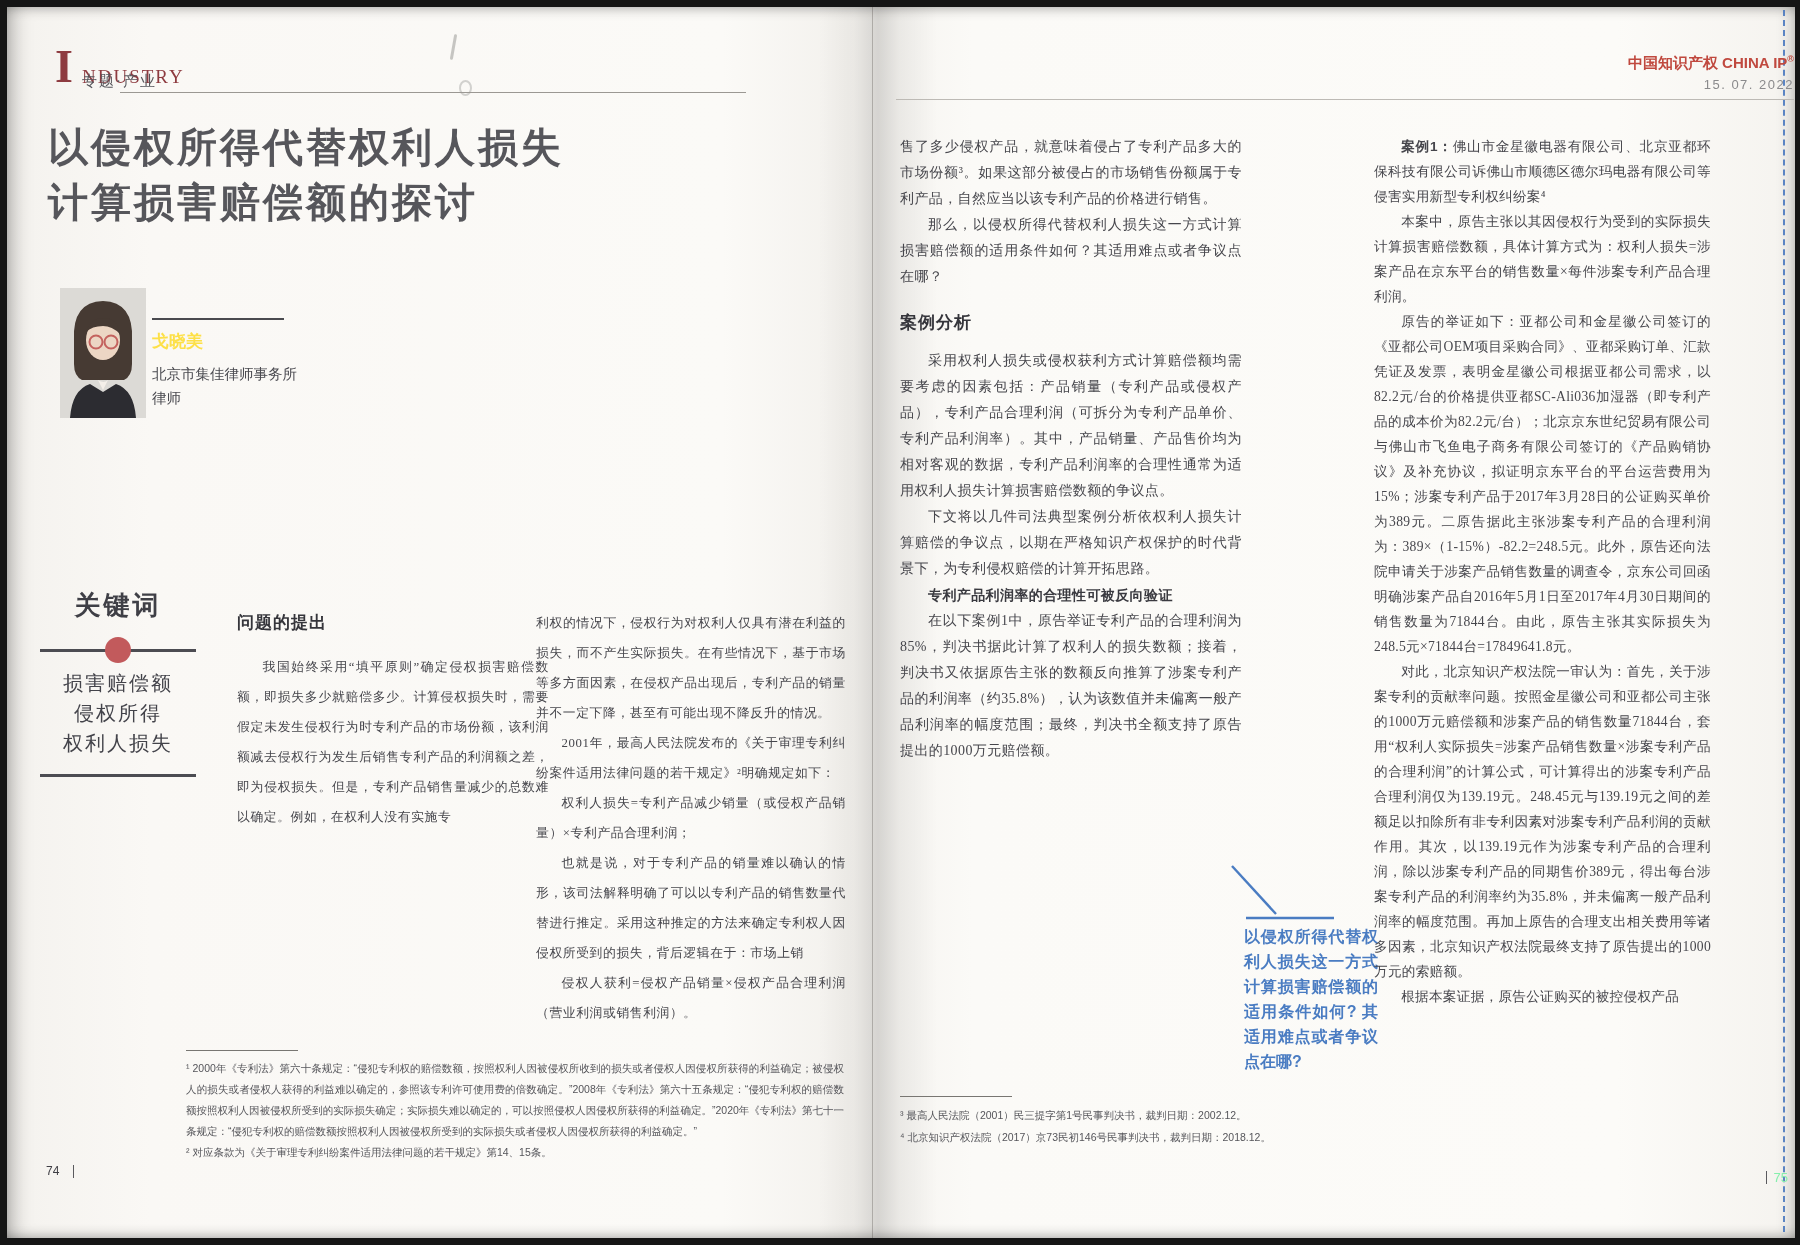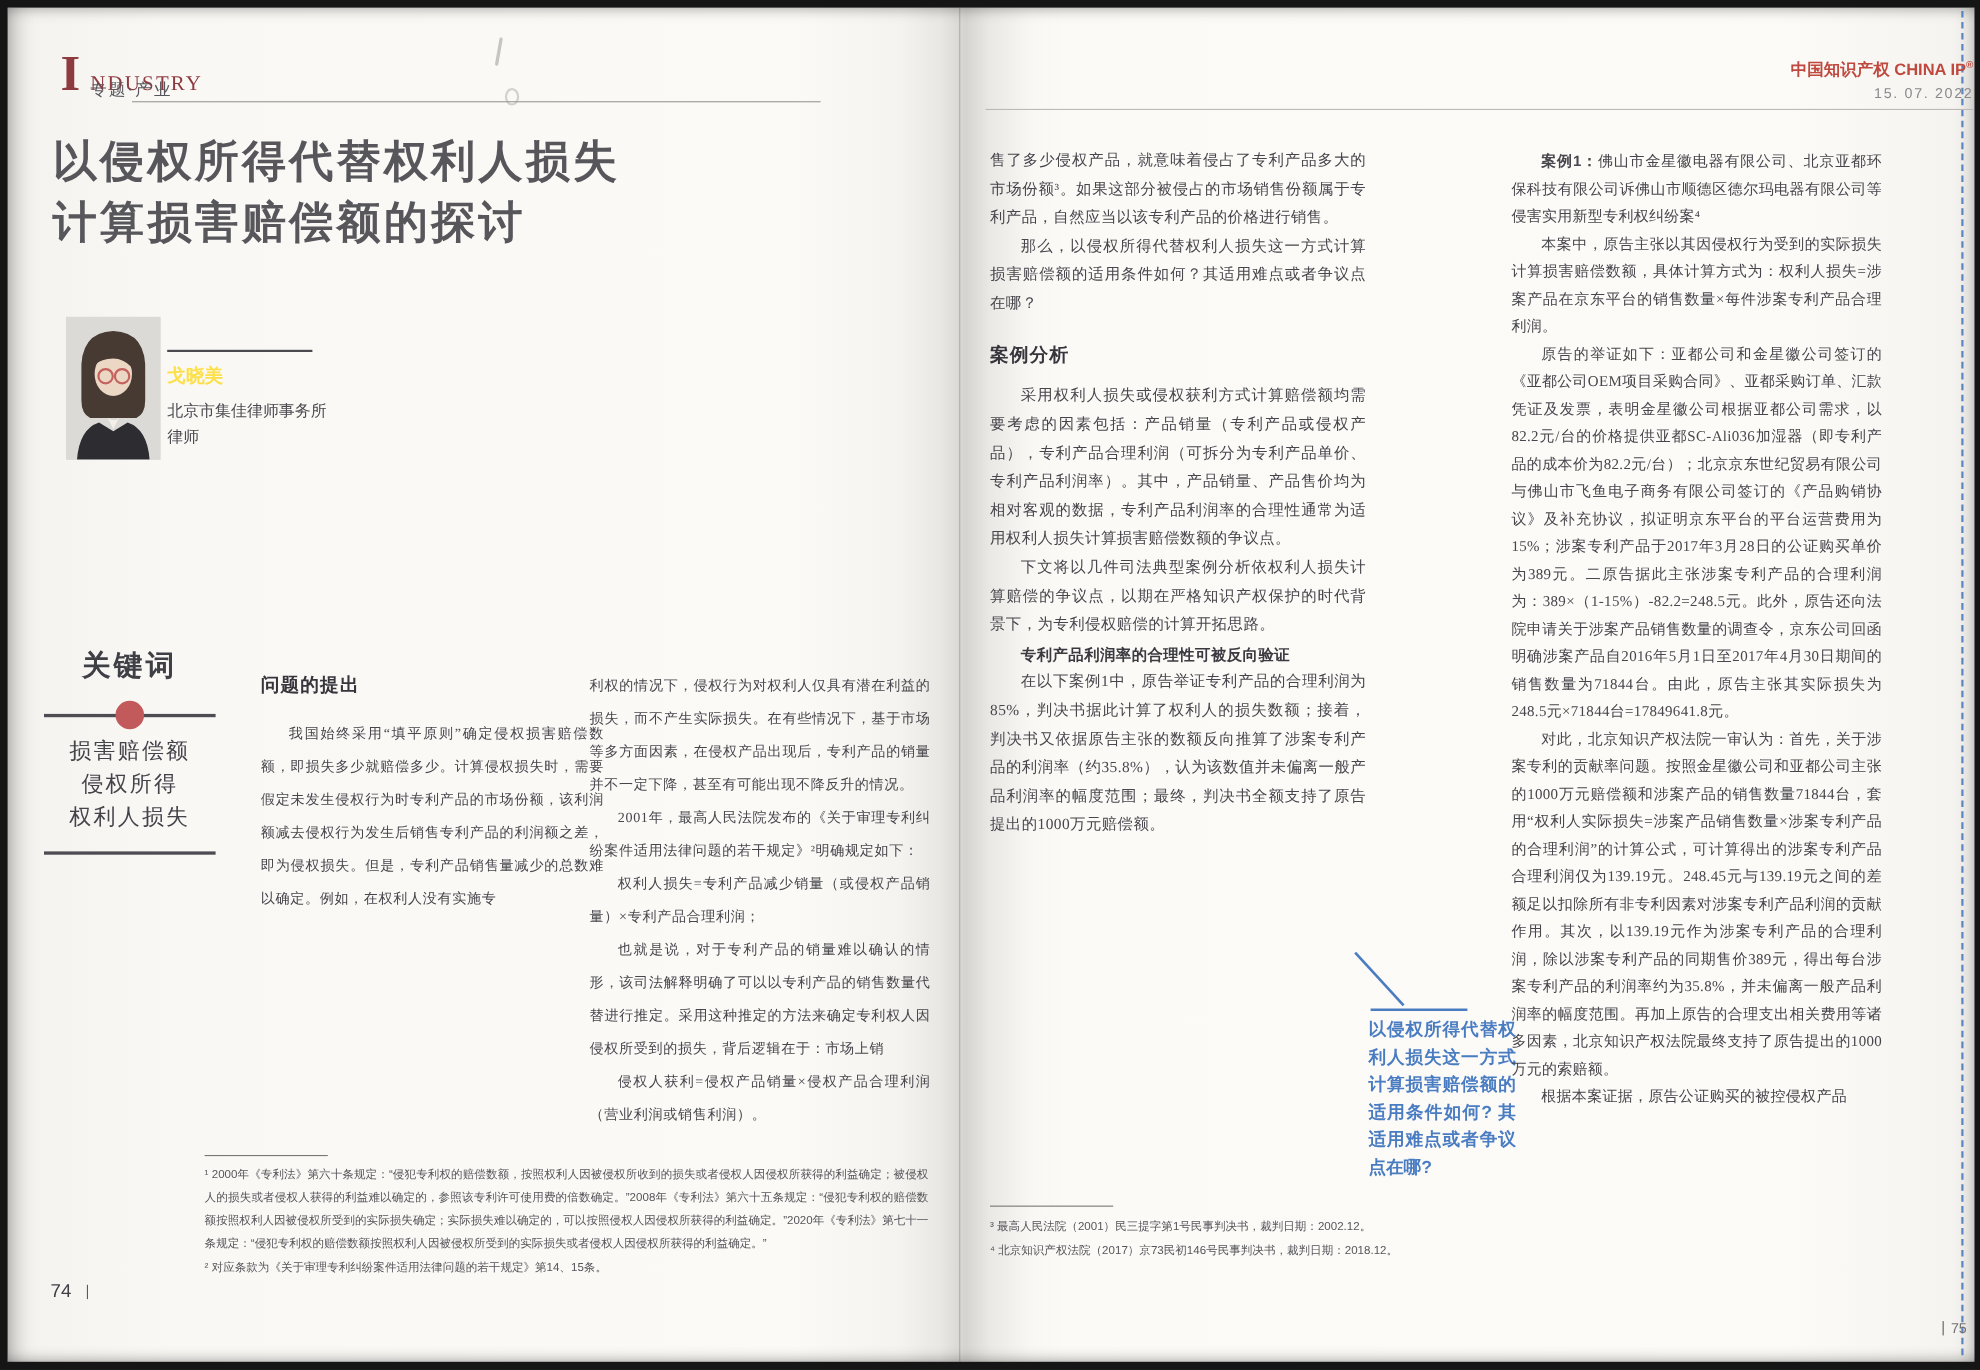--- a/index.html
+++ b/index.html
@@ -63,22 +63,22 @@
   .fnr{position:absolute;left:900px;top:1104px;width:440px;font-size:10.5px;line-height:22px;color:#55555a;
        font-family:"Liberation Sans","DejaVu Sans",sans-serif;}
   .fnr p{margin:0;}
 
   
   .note{position:absolute;left:1244px;top:924px;width:134px;font-family:"Liberation Sans","DejaVu Sans",sans-serif;
         font-size:16px;font-weight:bold;color:#4a7cc2;line-height:25px;text-align:justify;}
   .note-arrow{position:absolute;left:1226px;top:862px;}
 
   
-  .pn-l{position:absolute;left:46px;top:1164px;font-size:17px;color:#3e3e44;font-family:"Liberation Sans","DejaVu Sans",sans-serif;display:flex;align-items:center;gap:14px;}
-  .pn-r{position:absolute;left:1688px;top:1170px;width:100px;font-size:13px;color:#737373;font-family:"Liberation Sans","DejaVu Sans",sans-serif;display:flex;align-items:center;gap:7px;justify-content:flex-end;margin-top:30px;}
+  .pn-l{position:absolute;left:46px;top:1164px;font-size:12px;color:#3e3e44;font-family:"Liberation Sans","DejaVu Sans",sans-serif;display:flex;align-items:center;gap:14px;}
+  .pn-r{position:absolute;left:1688px;top:1170px;width:100px;font-size:13px;color:#86efac;font-family:"Liberation Sans","DejaVu Sans",sans-serif;display:flex;align-items:center;gap:7px;justify-content:flex-end;}
   .pn-bar{display:inline-block;width:1px;height:13px;background:#5a5a5e;}
 
   .smudge1{position:absolute;left:452px;top:34px;width:3px;height:26px;background:#9a9a98;transform:rotate(10deg);opacity:.55;border-radius:2px;}
   .smudge2{position:absolute;left:459px;top:80px;width:9px;height:12px;border:2px solid #a0a09e;border-radius:50%;opacity:.45;}
 </style>
 </head>
 <body>
 
 <div class="scan">
   <div class="page"></div>

